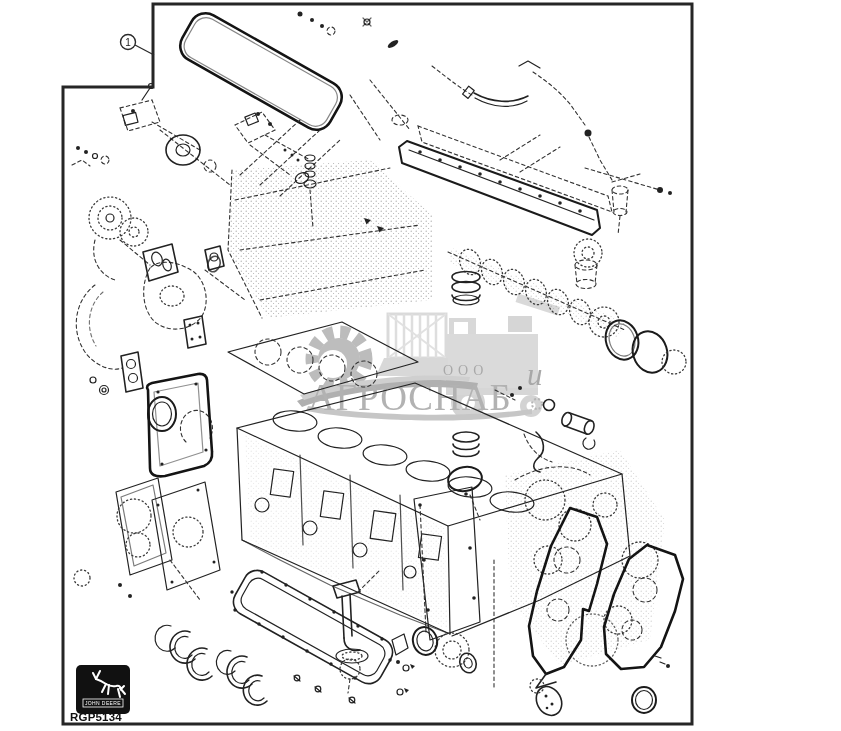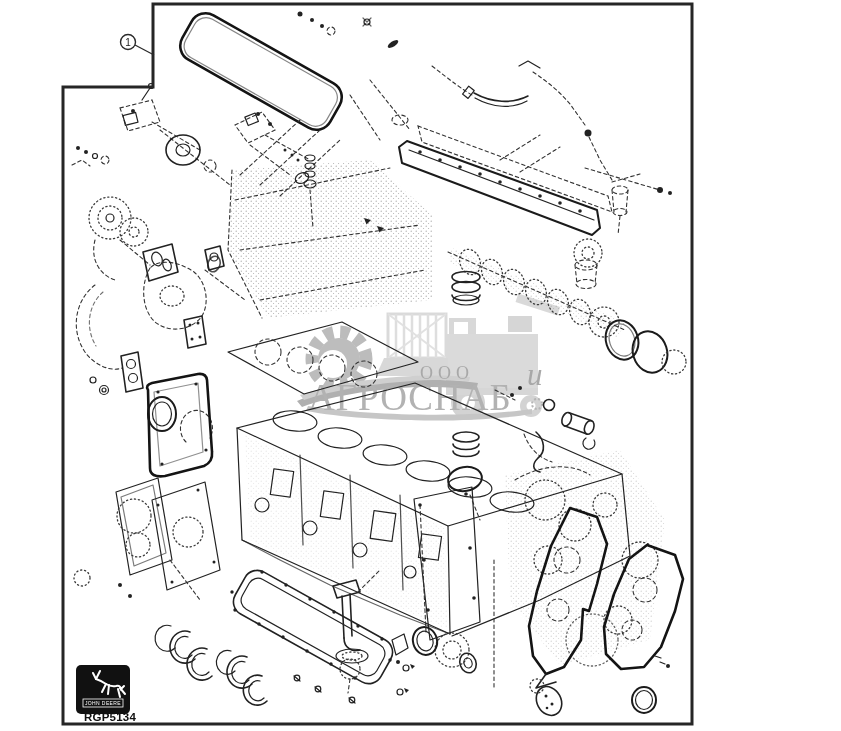--- a/index.html
+++ b/index.html
@@ -11,27 +11,27 @@
   .s{stroke:#222;fill:none;stroke-width:1.2;stroke-linecap:round;stroke-linejoin:round;}
   .s16{stroke:#222;fill:none;stroke-width:1.6;stroke-linecap:round;stroke-linejoin:round;}
   .s2{stroke:#1b1b1b;fill:none;stroke-width:2;stroke-linejoin:round;}
   .h{stroke:#141414;fill:none;stroke-width:2.6;stroke-linejoin:round;stroke-linecap:round;}
   .d{stroke:#333;fill:none;stroke-width:1.1;stroke-dasharray:3.5 3;stroke-linecap:round;}
   .o{stroke:#3a3a3a;fill:none;stroke-width:1.3;stroke-dasharray:1.2 2.8;stroke-linecap:round;}
   .f{fill:#222;stroke:none;}
   .frame{stroke:#262626;fill:none;stroke-width:3;}
   
   .wm-text{position:absolute;color:#b2b2b2;font-family:"Liberation Serif",serif;z-index:2;}
-  #wm-prefix{left:420px;top:363px;font-size:18px;letter-spacing:5px;color:#a8a8a8;}
+  #wm-prefix{left:443px;top:363px;font-size:14px;letter-spacing:5px;color:#a8a8a8;}
   #wm-name{left:308px;top:376px;font-size:37px;letter-spacing:1px;}
   #wm-suffix{left:527px;top:357px;font-size:31px;font-style:italic;color:#a8a8a8;}
   
   .brand{position:absolute;left:76px;top:665px;width:54px;height:49px;background:#111;
          border-radius:5px;z-index:4;}
-  .brand-code{position:absolute;left:70px;top:711px;width:66px;text-align:right;
+  .brand-code{position:absolute;left:70px;top:711px;width:66px;text-align:left;
               font-weight:bold;font-size:11.5px;color:#111;z-index:4;letter-spacing:0.2px;}
   #art{z-index:3;}
   #wm-art{z-index:1;}
 </style>
 </head>
 <body>
 
 <svg id="wm-art" class="layer" width="841" height="731" viewBox="0 0 841 731">
 
   <g opacity="0.8">

